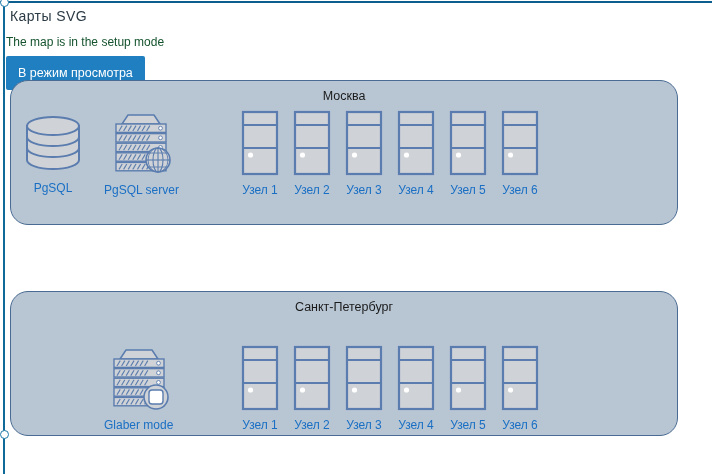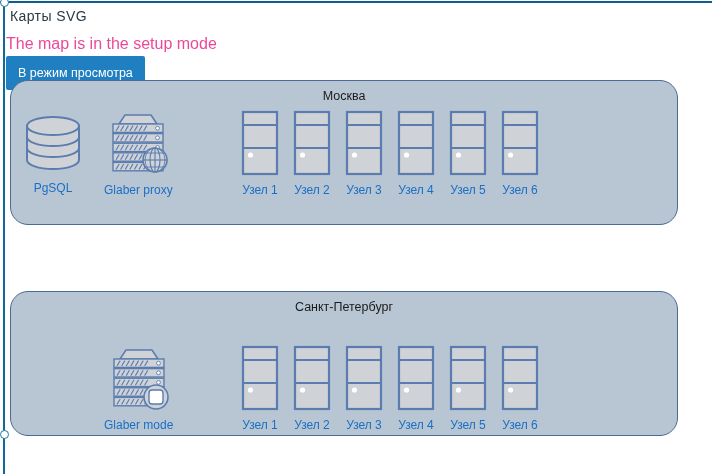--- a/index.html
+++ b/index.html
@@ -45,22 +45,22 @@
     position: absolute;
     left: 10px; top: 8px;
     font-size: 14px;
     font-weight: normal;
     color: #2b3a44;
     letter-spacing: 0.4px;
   }
   .setup-notice {
     position: absolute;
     left: 6px; top: 35px;
-    font-size: 16px;
-    color: #ec4899;
+    font-size: 12px;
+    color: #14532d;
     white-space: nowrap;
   }
   .mode-button {
     position: absolute;
     left: 6px; top: 56px;
     height: 34px;
     padding: 0 12px;
     display: flex;
     align-items: center;
     background: #1f7fc0;
@@ -193,21 +193,21 @@
             <g>
               <circle cx="48" cy="50" r="12" fill="#cfd2d6" stroke="#5a7cae" stroke-width="1.6"></circle>
            <ellipse cx="48" cy="50" rx="5" ry="12" fill="none" stroke="#5a7cae" stroke-width="1.1"></ellipse>
            <ellipse cx="48" cy="50" rx="10" ry="12" fill="none" stroke="#5a7cae" stroke-width="0.9"></ellipse>
            <line x1="36" y1="50" x2="60" y2="50" stroke="#5a7cae" stroke-width="1.1"></line>
            <line x1="38" y1="43" x2="58" y2="43" stroke="#5a7cae" stroke-width="0.9"></line>
            <line x1="38" y1="57" x2="58" y2="57" stroke="#5a7cae" stroke-width="0.9"></line>
            <line x1="48" y1="38" x2="48" y2="62" stroke="#5a7cae" stroke-width="1.1"></line>
             </g>
           </svg></span>
-        <span class="device-label">Glaber proxy</span>
+        <span class="device-label">PgSQL server</span>
       </div>
       <div class="device" style="left: 240px; top: 110px;">
         <span class="icon-wrap"><svg width="40" height="66" viewBox="0 0 40 66">
     <rect x="3" y="2" width="34" height="62" fill="#cfd2d6" stroke="#5a7cae" stroke-width="2.2"></rect>
     <line x1="3" y1="15" x2="37" y2="15" stroke="#5a7cae" stroke-width="2.2"></line>
     <line x1="3" y1="38" x2="37" y2="38" stroke="#5a7cae" stroke-width="2.2"></line>
     <circle cx="10.5" cy="45" r="2.6" fill="#ffffff"></circle>
   </svg></span>
         <span class="device-label">Узел 1</span>
       </div>

